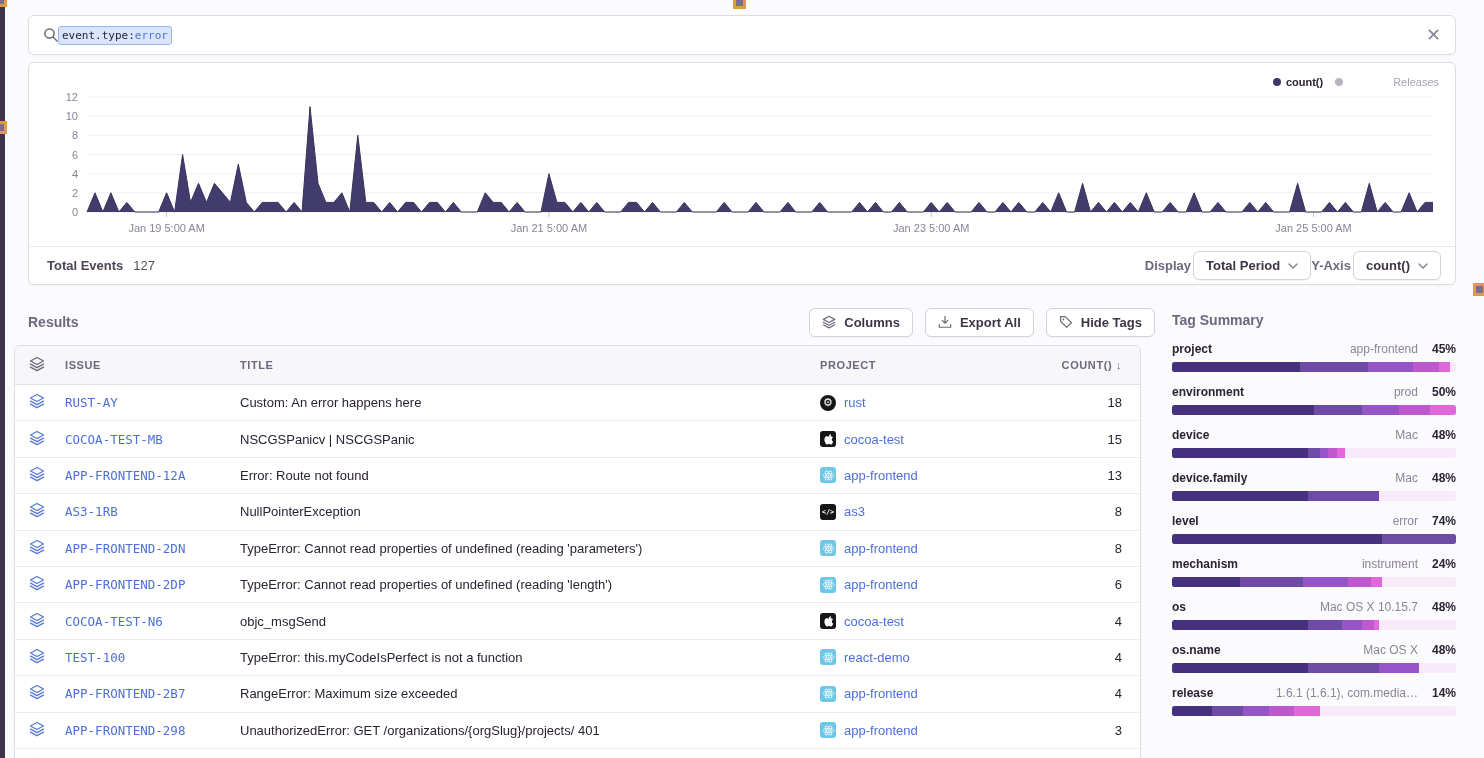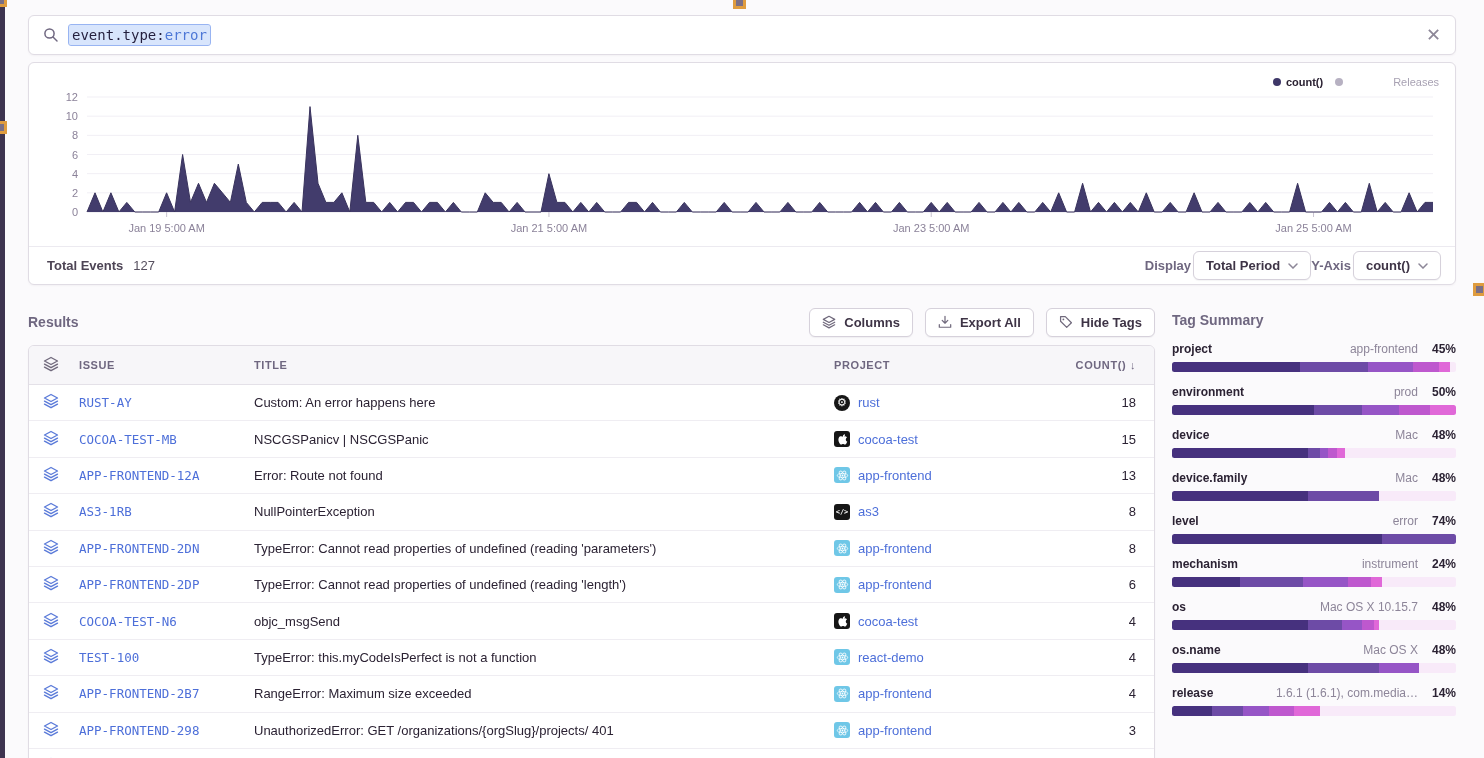--- a/index.html
+++ b/index.html
@@ -12,21 +12,21 @@
 
   
   .left-strip { position:absolute; left:0; top:0; width:5px; height:758px; background:#3E3450; z-index:5;}
   .handle { position:absolute; width:13px; height:13px; background:#7A6F86; border:3px solid #DF9C3F; z-index:6;}
 
   .card { position:absolute; background:#fff; border:1px solid #E0DCE4; border-radius:6px; box-shadow:0 1px 2px rgba(43,34,51,0.04); }
 
   
   .search-card { left:28px; top:15px; width:1428px; height:40px; display:flex; align-items:center; padding:0 14px; }
   .search-card svg { flex:none; }
-  .search-text { margin-left:10px; font-size:14px; }
+  .search-text { font-size:11px; }
   .search-token { background:#D8E5FC; outline:1px solid #98B4F2; padding:2px 3px; border-radius:2px;}
   .tok-key { color:#241F3D; }
   .tok-val { color:#4D77D6; }
   .search-clear { margin-left:auto; color:#8D8798; font-size:18px; line-height:1; cursor:pointer; }
 
   
   .chart-card { left:28px; top:62px; width:1428px; height:223px; }
   .legend { position:absolute; top:13px; right:16px; display:flex; gap:12px; align-items:center; font-size:11px; }
   .legend .item { display:flex; align-items:center; gap:5px; }
   .dot { width:8px; height:8px; border-radius:50%; }
@@ -42,21 +42,21 @@
   .btn { display:inline-flex; align-items:center; gap:8px; background:#fff; border:1px solid #D6D1DB; border-radius:6px;
     padding:6px 12px; font-size:13px; font-weight:bold; color:#3E3446; cursor:pointer; box-shadow:0 1px 1px rgba(43,34,51,0.05);}
   .btn svg { flex:none; }
 
   
   .results-bar { position:absolute; left:28px; top:306px; width:1127px; height:32px; display:flex; align-items:center; }
   .section-h { font-size:14px; font-weight:bold; color:#6F6780; }
   .results-buttons { margin-left:auto; display:flex; gap:12px; }
 
   
-  .table-card { left:28px; top:345px; width:1127px; height:414px; border-radius:6px 6px 0 0; overflow:hidden; }
+  .table-card { left:14px; top:345px; width:1127px; height:414px; border-radius:6px 6px 0 0; overflow:hidden; }
   .t-head { display:grid; grid-template-columns:36px 175px 1fr 212px 90px; align-items:center; height:39px;
     background:#F7F6F9; border-bottom:1px solid #E4E1E8; padding:0 18px 0 14px;
     font-size:11px; font-weight:bold; color:#6F6780; letter-spacing:0.6px; }
   .t-row { display:grid; grid-template-columns:36px 175px 1fr 212px 90px; align-items:center; height:36.4px;
     border-bottom:1px solid #EFEDF2; padding:0 18px 0 14px; font-size:13px; background:#fff;}
   .cell-right { text-align:right; }
   .issue-link { color:#4D6FD9; font-size:12.5px; cursor:pointer; }
   .proj-cell { display:flex; align-items:center; gap:8px; }
   .proj-link { color:#4D6FD9; cursor:pointer; }
   .plat { width:16px; height:16px; border-radius:3px; display:flex; align-items:center; justify-content:center; flex:none;}

